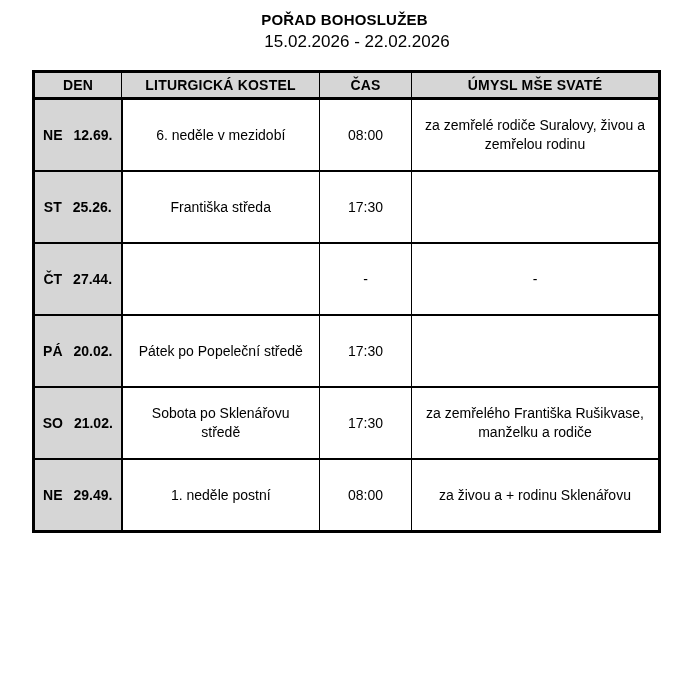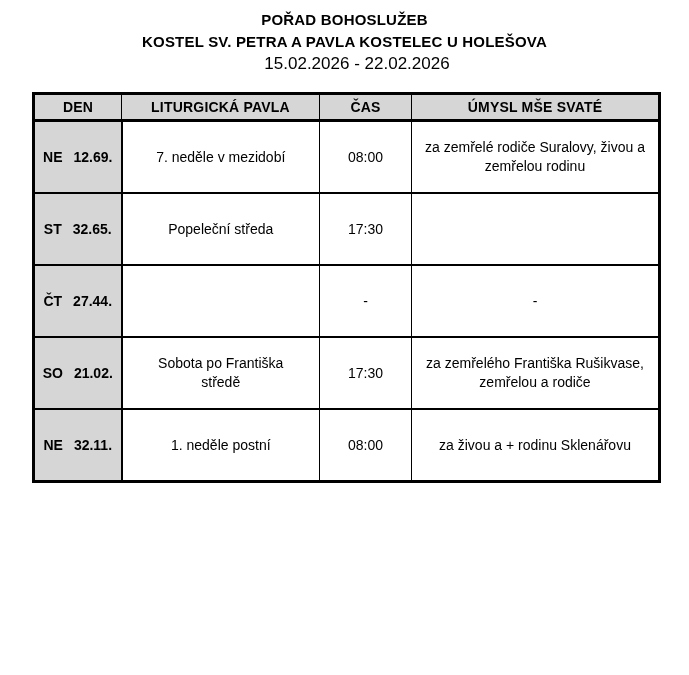--- a/index.html
+++ b/index.html
@@ -84,69 +84,74 @@
   }
   td.day .abbr { margin-right: 11px; }
 </style>
 </head>
 <body>
 
 <div class="page">
 
   <div class="titles">
     <div class="title-main">POŘAD BOHOSLUŽEB</div>
-    <div class="title-sub">KOSTEL SV. PETRA A PAVLA KOSTELEC U HOLEŠOVA</div>
     <div class="title-dates">15.02.2026 - 22.02.2026</div>
   </div>
 
   <table class="schedule">
     <colgroup>
       <col class="c-day">
         <col class="c-celeb">
         <col class="c-time">
         <col class="c-int">
     </colgroup>
     <thead>
       <tr>
         <th>DEN</th>
-        <th>LITURGICKÁ PAVLA</th>
+        <th>LITURGICKÁ KOSTEL</th>
         <th>ČAS</th>
         <th>ÚMYSL MŠE SVATÉ</th>
       </tr>
     </thead>
     <tbody>
       <tr>
         <td class="day"><span class="abbr">NE</span><span>12.69.</span></td>
-        <td>7. neděle v mezidobí</td>
+        <td>6. neděle v mezidobí</td>
         <td>08:00</td>
         <td>za zemřelé rodiče Suralovy, živou a
 zemřelou rodinu</td>
       </tr>
       <tr>
-        <td class="day"><span class="abbr">ST</span><span>32.65.</span></td>
-        <td>Popeleční středa</td>
+        <td class="day"><span class="abbr">ST</span><span>25.26.</span></td>
+        <td>Františka středa</td>
         <td>17:30</td>
         <td></td>
       </tr>
       <tr>
         <td class="day"><span class="abbr">ČT</span><span>27.44.</span></td>
         <td></td>
         <td>-</td>
         <td>-</td>
       </tr>
       <tr>
+        <td class="day"><span class="abbr">PÁ</span><span>20.02.</span></td>
+        <td>Pátek po Popeleční středě</td>
+        <td>17:30</td>
+        <td></td>
+      </tr>
+      <tr>
         <td class="day"><span class="abbr">SO</span><span>21.02.</span></td>
-        <td>Sobota po Františka
+        <td>Sobota po Sklenářovu
 středě</td>
         <td>17:30</td>
         <td>za zemřelého Františka Rušikvase,
-zemřelou a rodiče</td>
+manželku a rodiče</td>
       </tr>
       <tr>
-        <td class="day"><span class="abbr">NE</span><span>32.11.</span></td>
+        <td class="day"><span class="abbr">NE</span><span>29.49.</span></td>
         <td>1. neděle postní</td>
         <td>08:00</td>
         <td>za živou a + rodinu Sklenářovu</td>
       </tr>
     </tbody>
   </table>
 
 </div>
 
 </body></html>

